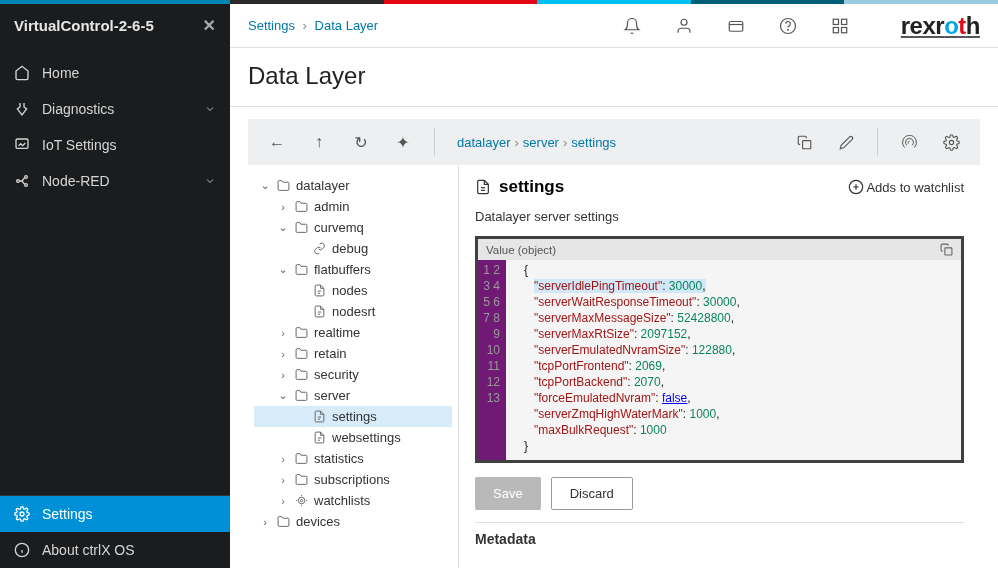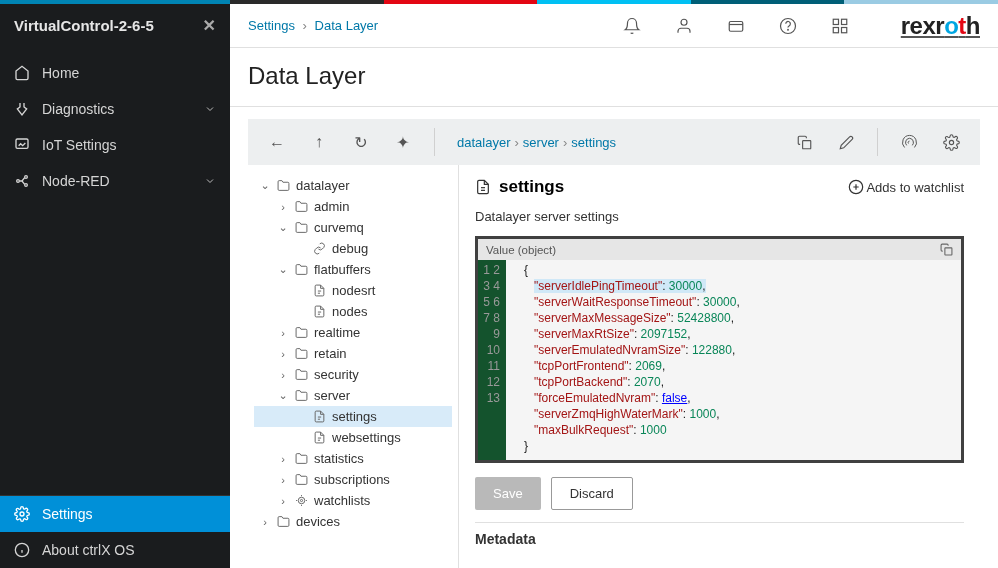--- a/index.html
+++ b/index.html
@@ -53,21 +53,21 @@
   
   .details { flex: 1; border-left: 1px solid #e0e0e0; padding: 12px 16px 0; display: flex; flex-direction: column; overflow: hidden; }
   .det-top { display: flex; justify-content: space-between; align-items: center; margin-bottom: 12px; }
   .det-title { display: flex; align-items: center; gap: 8px; font-size: 17px; font-weight: 600; }
   .watchlist { display: flex; align-items: center; gap: 2px; font-size: 13px; color: #333; cursor: pointer; }
   .det-desc { font-size: 13px; color: #333; margin-bottom: 12px; }
 
   .editor-wrap { border: 3px solid #404040; flex-shrink: 0; }
   .editor-head { background: #e6e6e6; padding: 4px 8px; font-size: 11.5px; color: #555; display: flex; justify-content: space-between; align-items: center; }
   .editor-body { display: flex; height: 200px; background: #f5f5f5; font-family: Consolas, monospace; font-size: 12px; }
-  .gutter { width: 28px; background: #14532d; color: #999; text-align: right; padding: 2px 6px 2px 0; line-height: 16px; user-select: none; }
+  .gutter { width: 28px; background: #701a75; color: #999; text-align: right; padding: 2px 6px 2px 0; line-height: 16px; user-select: none; }
   .code { flex: 1; padding: 2px 8px; line-height: 16px; white-space: pre; color: #222; }
   .tok-key { color: #a31515; }
   .tok-num { color: #098658; }
   .tok-bool { color: #0000ff; text-decoration: underline; }
   .hl { background: #d0e8f7; }
 
   .actions { display: flex; gap: 10px; margin: 14px 0 12px; }
   .btn { padding: 8px 18px; font-size: 13px; border-radius: 2px; cursor: pointer; }
   .btn-save { background: #b9b9b9; color: #fff; border: none; }
   .btn-discard { background: #fff; border: 1px solid #999; color: #333; }
@@ -314,33 +314,33 @@
             <div class="tnode" style="padding-left: 40px;">
               <span class="tchev"></span>
               <span class="ticon">
                 <svg width="13" height="13" viewBox="0 0 24 24" fill="none" stroke="#666" stroke-width="1.8">
                   <path d="M14 2H6a2 2 0 0 0-2 2v16a2 2 0 0 0 2 2h12a2 2 0 0 0 2-2V8z"></path>
                   <polyline points="14 2 14 8 20 8"></polyline>
                   <line x1="9" y1="13" x2="15" y2="13"></line>
                   <line x1="9" y1="17" x2="13" y2="17"></line>
                 </svg>
               </span>
-              <span class="tlabel">nodesrt</span>
+              <span class="tlabel">nodes</span>
             </div>
             <div class="tnode" style="padding-left: 40px;">
               <span class="tchev"></span>
               <span class="ticon">
                 <svg width="13" height="13" viewBox="0 0 24 24" fill="none" stroke="#666" stroke-width="1.8">
                   <path d="M14 2H6a2 2 0 0 0-2 2v16a2 2 0 0 0 2 2h12a2 2 0 0 0 2-2V8z"></path>
                   <polyline points="14 2 14 8 20 8"></polyline>
                   <line x1="9" y1="13" x2="15" y2="13"></line>
                   <line x1="9" y1="17" x2="13" y2="17"></line>
                 </svg>
               </span>
-              <span class="tlabel">nodes</span>
+              <span class="tlabel">nodesrt</span>
             </div>
             <div class="tnode" style="padding-left: 22px;">
               <span class="tchev">›</span>
               <span class="ticon">
                 <svg width="13" height="13" viewBox="0 0 24 24" fill="none" stroke="#666" stroke-width="1.8">
                   <path d="M22 19a2 2 0 0 1-2 2H4a2 2 0 0 1-2-2V5a2 2 0 0 1 2-2h5l2 3h9a2 2 0 0 1 2 2z"></path>
                 </svg>
               </span>
               <span class="tlabel">realtime</span>
             </div>

